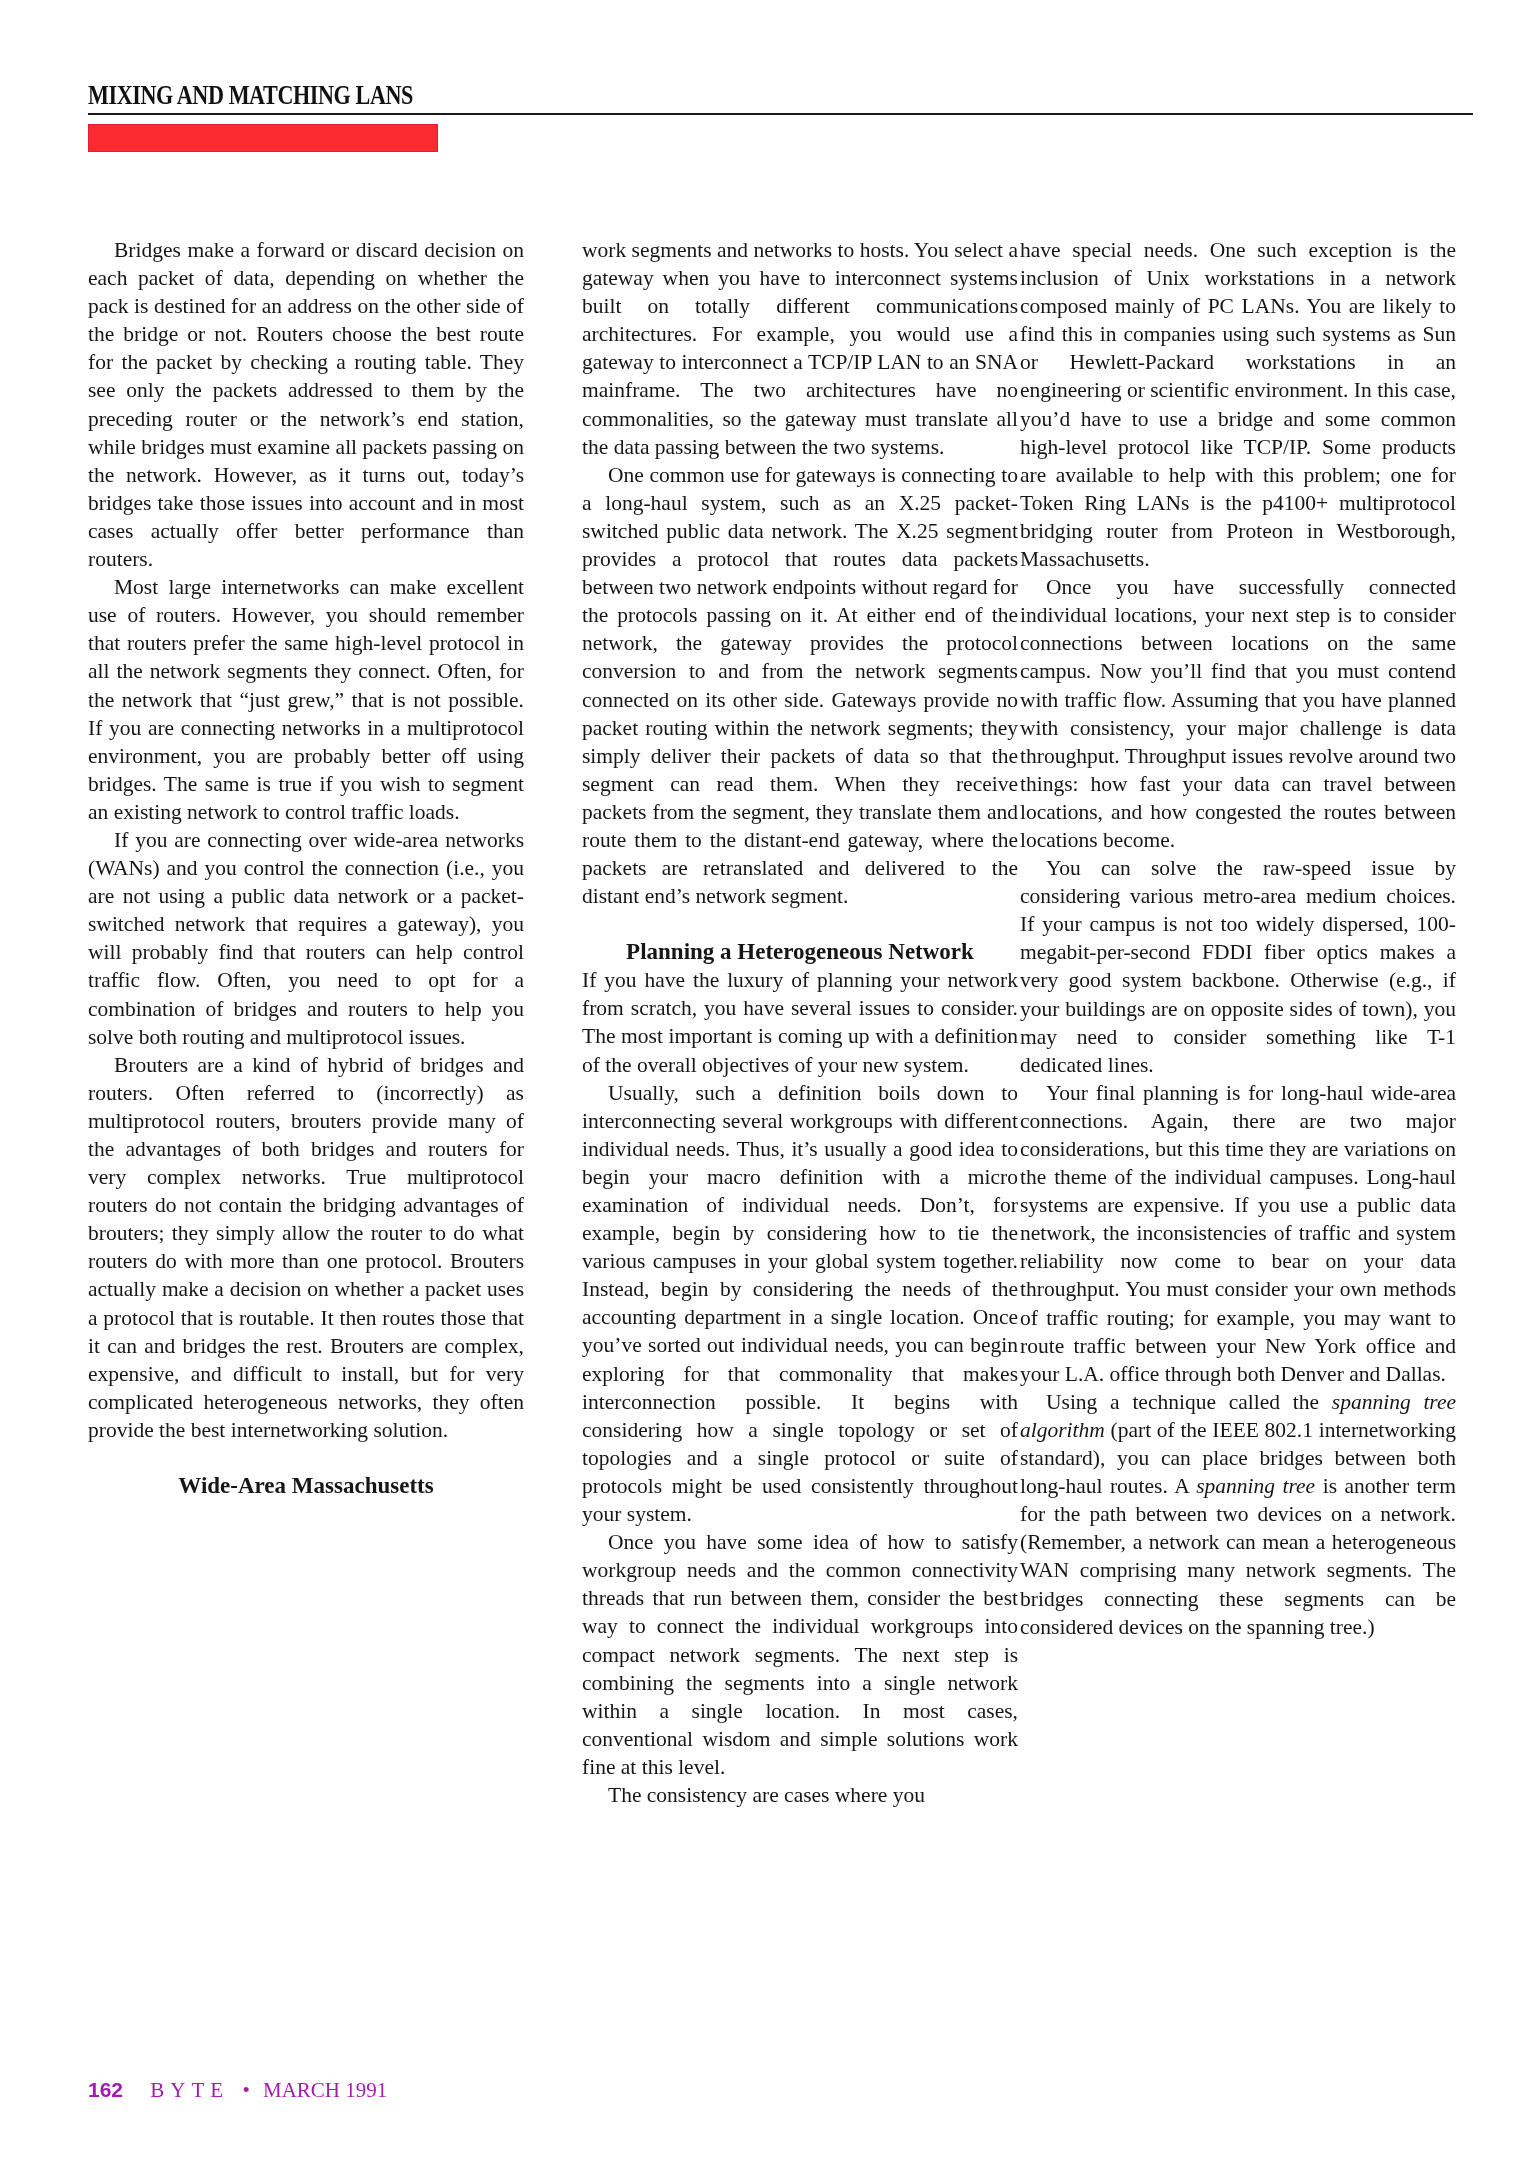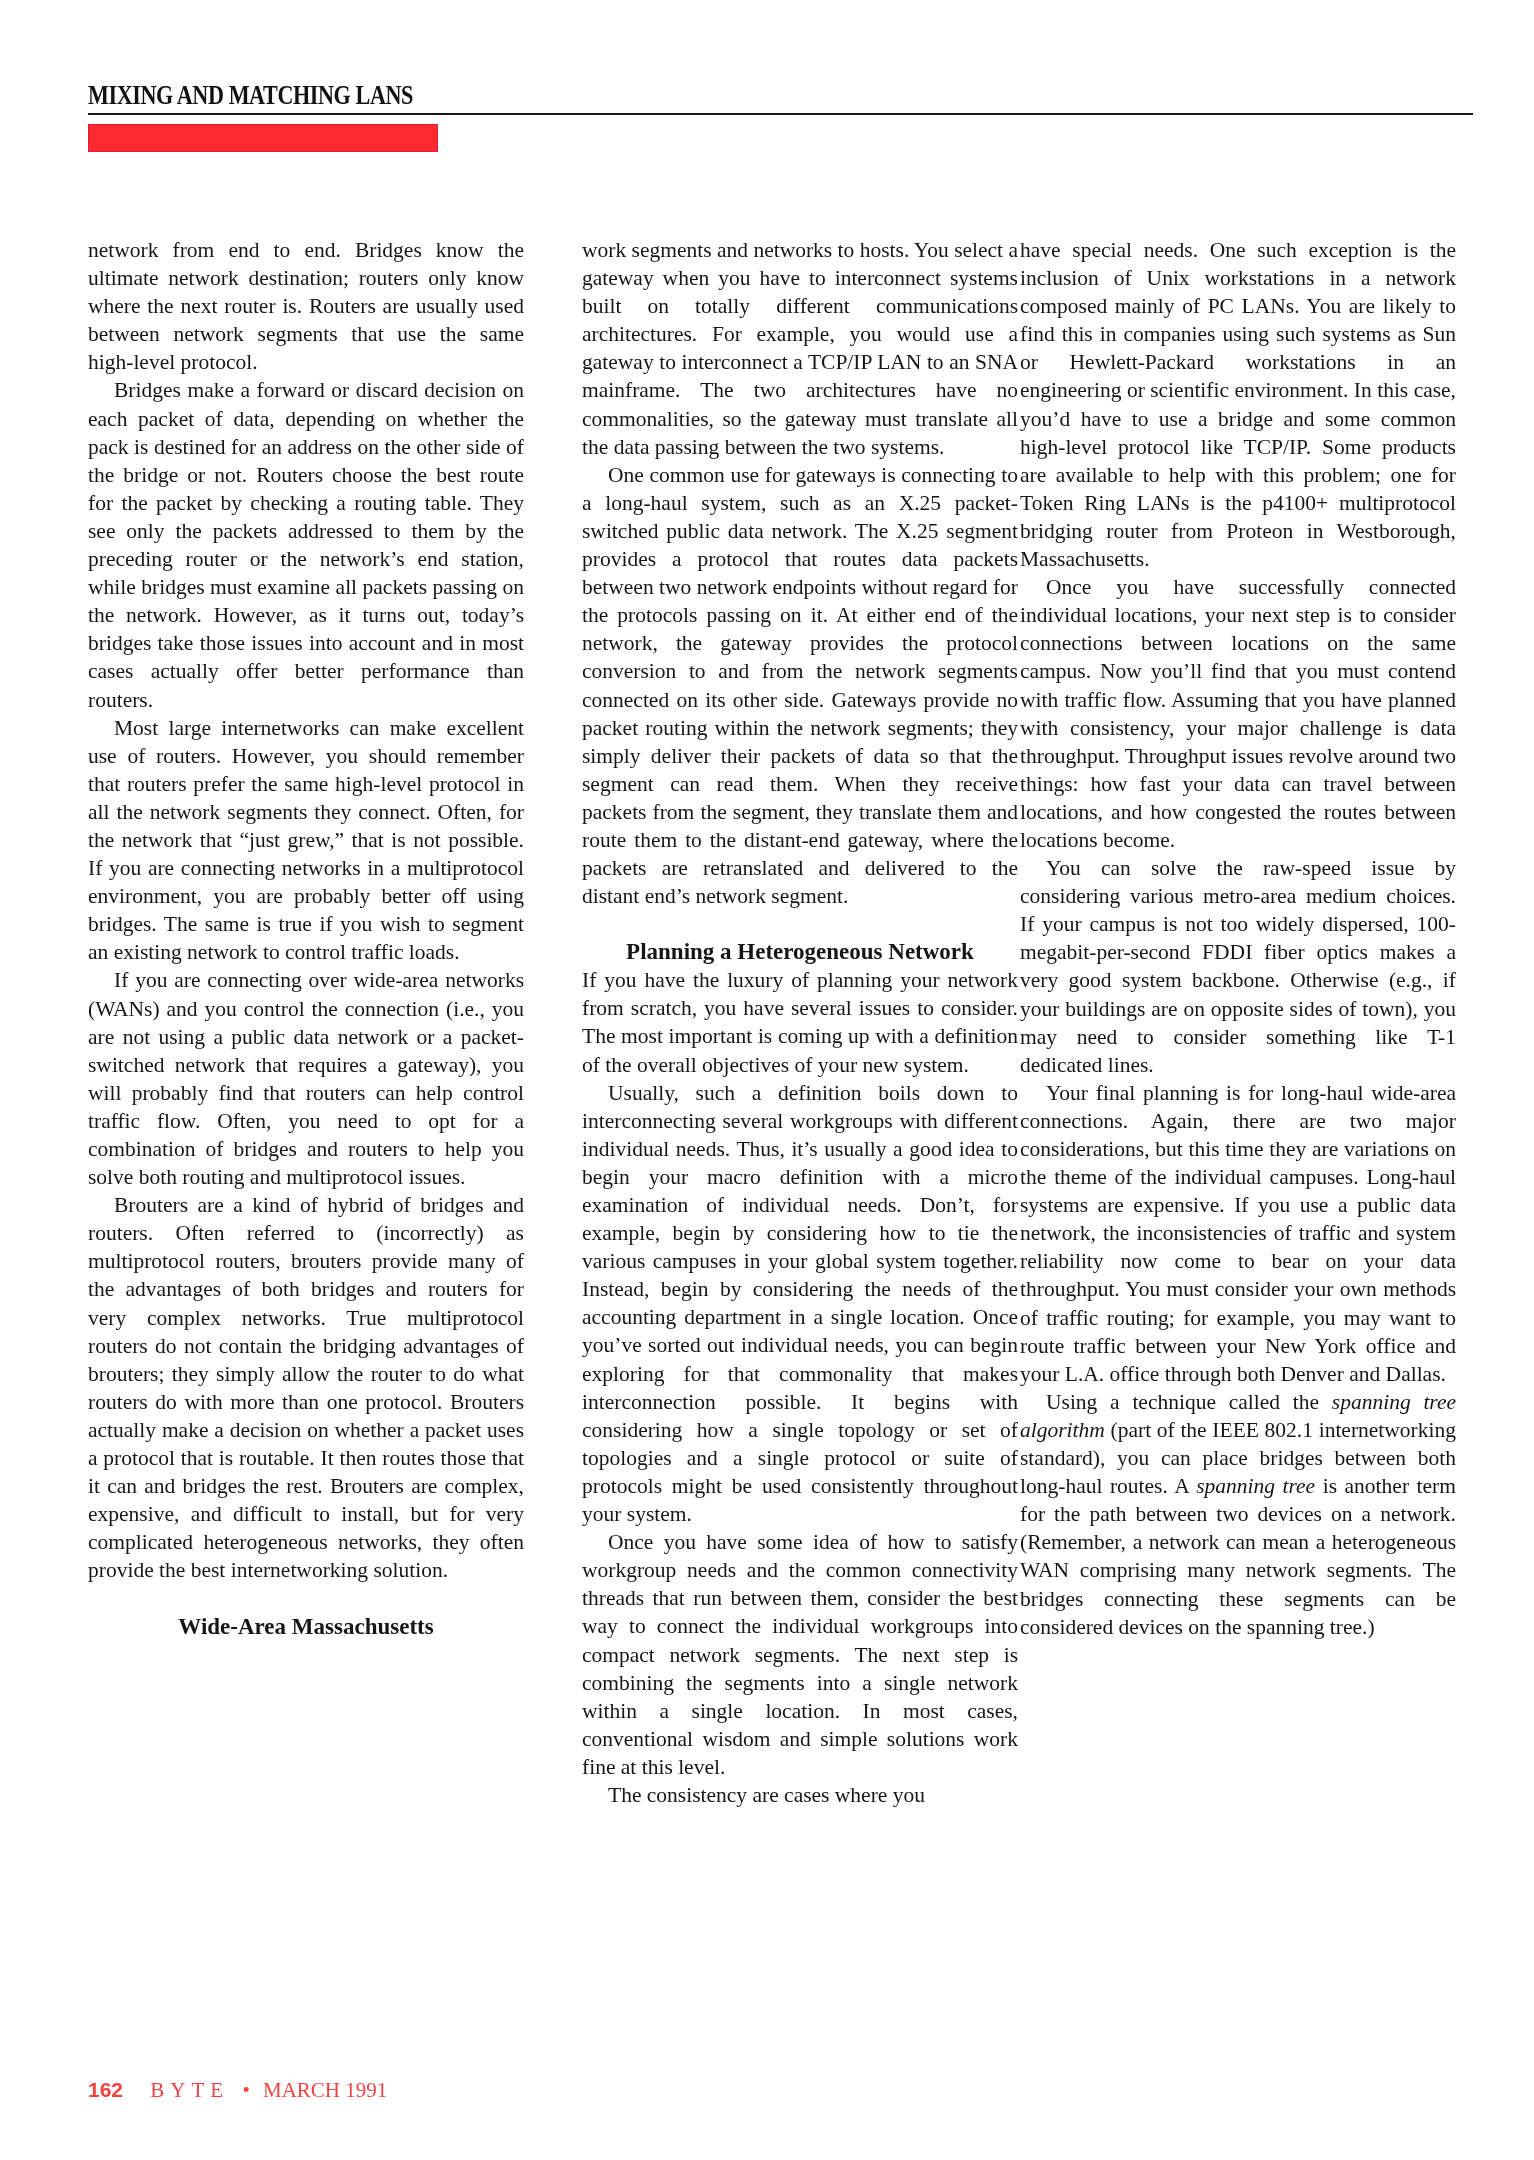--- a/index.html
+++ b/index.html
@@ -30,36 +30,35 @@
   .col-3 { left: 932px; }
   .col p { margin: 0; text-indent: 0; }
   .col p.indent { text-indent: 26px; }
   .col h2 {
     margin: 28px 0 0 0; font-size: 23px; line-height: 28px; font-weight: bold;
     font-family: "Liberation Serif", serif; text-align: center;
   }
   .col em { font-style: italic; }
   .footer {
     position: absolute; left: 88px; top: 2078px;
-    font-family: "Liberation Serif", serif; font-size: 21px; color: #ef4444;
+    font-family: "Liberation Serif", serif; font-size: 21px; color: #a21caf;
   }
   .footer .page-num { font-family: "Liberation Sans", sans-serif; font-weight: bold; font-size: 21px; margin-right: 22px; }
   .footer .pub { letter-spacing: 6px; }
   .footer .sep { margin: 0 8px; }
 </style>
 </head>
 <body>
 
 <div class="header-title">MIXING AND MATCHING LANS</div>
 <div class="header-rule"></div>
 <div class="red-bar"></div>
 
 <div class="columns">
   <div class="col col-1">
-    <p>network from end to end. Bridges know the ultimate network destination; routers only know where the next router is. Routers are usually used between network segments that use the same high-level protocol.</p>
     <p class="indent">Bridges make a forward or discard decision on each packet of data, depending on whether the pack is destined for an address on the other side of the bridge or not. Routers choose the best route for the packet by checking a routing table. They see only the packets addressed to them by the preceding router or the network’s end station, while bridges must examine all packets passing on the network. However, as it turns out, today’s bridges take those issues into account and in most cases actually offer better performance than routers.</p>
     <p class="indent">Most large internetworks can make excellent use of routers. However, you should remember that routers prefer the same high-level protocol in all the network segments they connect. Often, for the network that “just grew,” that is not possible. If you are connecting networks in a multiprotocol environment, you are probably better off using bridges. The same is true if you wish to segment an existing network to control traffic loads.</p>
     <p class="indent">If you are connecting over wide-area networks (WANs) and you control the connection (i.e., you are not using a public data network or a packet-switched network that requires a gateway), you will probably find that routers can help control traffic flow. Often, you need to opt for a combination of bridges and routers to help you solve both routing and multiprotocol issues.</p>
     <p class="indent">Brouters are a kind of hybrid of bridges and routers. Often referred to (incorrectly) as multiprotocol routers, brouters provide many of the advantages of both bridges and routers for very complex networks. True multiprotocol routers do not contain the bridging advantages of brouters; they simply allow the router to do what routers do with more than one protocol. Brouters actually make a decision on whether a packet uses a protocol that is routable. It then routes those that it can and bridges the rest. Brouters are complex, expensive, and difficult to install, but for very complicated heterogeneous networks, they often provide the best internetworking solution.</p>
     <h2>Wide-Area Massachusetts</h2>
   </div>
 
   <div class="col col-2">
     <p>work segments and networks to hosts. You select a gateway when you have to interconnect systems built on totally different communications architectures. For example, you would use a gateway to interconnect a TCP/IP LAN to an SNA mainframe. The two architectures have no commonalities, so the gateway must translate all the data passing between the two systems.</p>
     <p class="indent">One common use for gateways is connecting to a long-haul system, such as an X.25 packet-switched public data network. The X.25 segment provides a protocol that routes data packets between two network endpoints without regard for the protocols passing on it. At either end of the network, the gateway provides the protocol conversion to and from the network segments connected on its other side. Gateways provide no packet routing within the network segments; they simply deliver their packets of data so that the segment can read them. When they receive packets from the segment, they translate them and route them to the distant-end gateway, where the packets are retranslated and delivered to the distant end’s network segment.</p>

